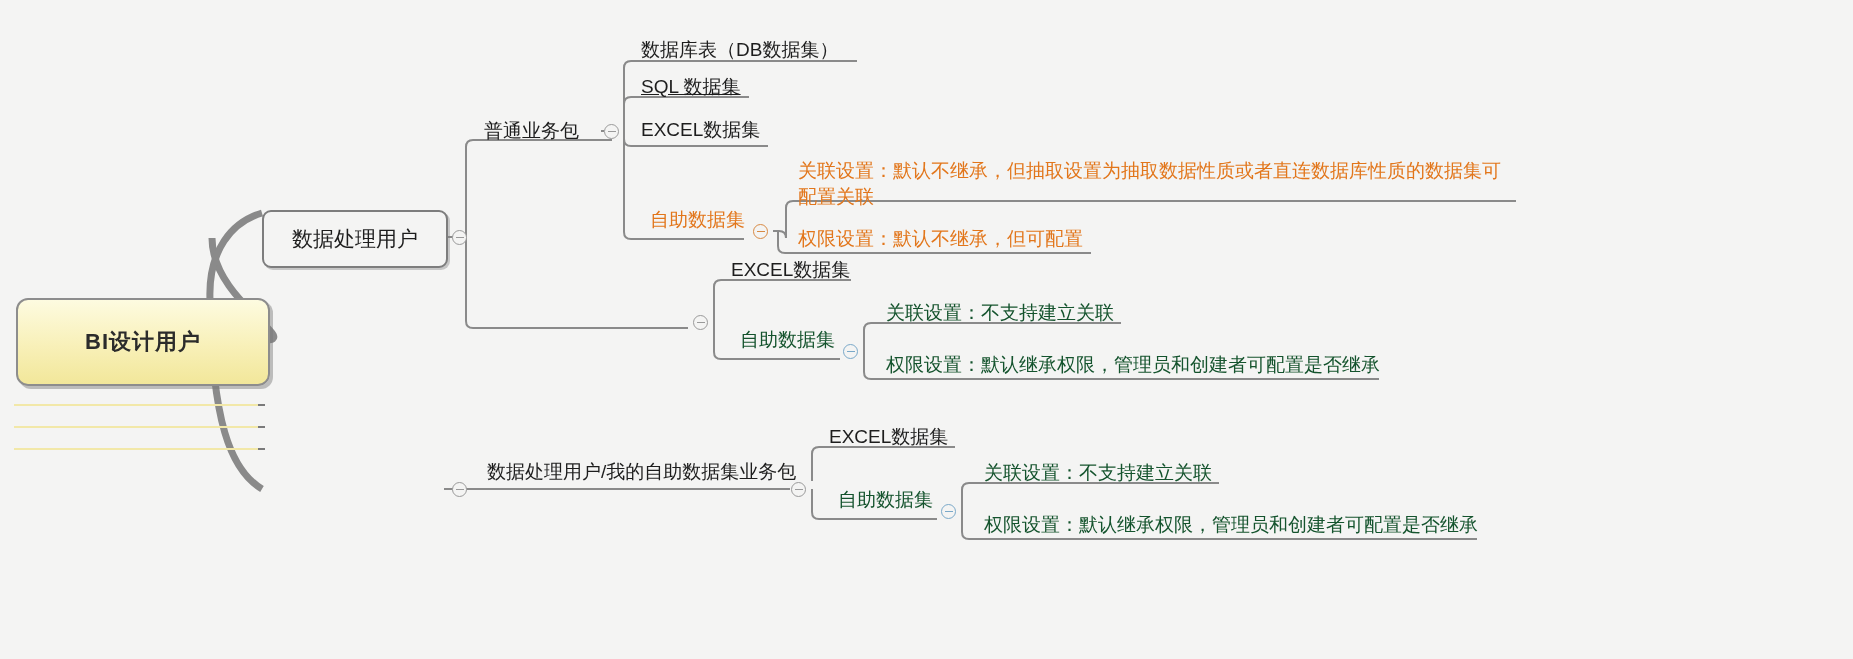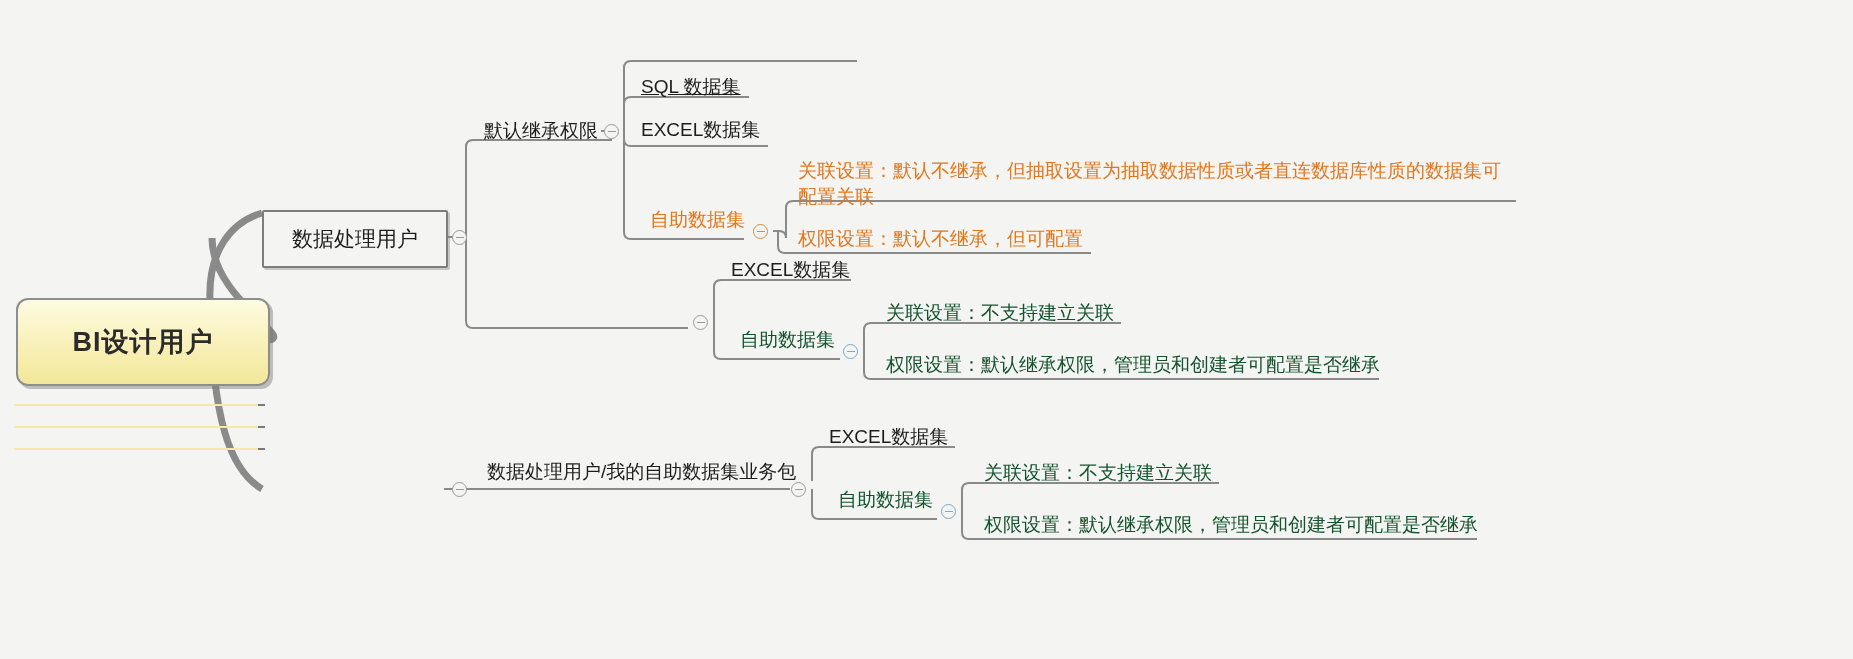--- a/index.html
+++ b/index.html
@@ -16,35 +16,35 @@
   .node{position:absolute;white-space:nowrap;}
 
   
   .root{
     left:16px;top:298px;width:250px;height:84px;
     border:2px solid #8d8d8d;
     border-radius:12px;
     background:linear-gradient(180deg,#fdfbe0 0%,#f8f0b8 55%,#f2e79a 100%);
     box-shadow:3px 3px 0 rgba(120,120,120,.45);
     display:flex;align-items:center;justify-content:center;
-    font-size:27px;font-weight:bold;color:#2b2b2b;
+    font-size:22px;font-weight:bold;color:#2b2b2b;
     letter-spacing:1px;
   }
   
   .ghost{
     position:absolute;left:14px;height:2px;width:250px;
     background:#f2e8a8;
   }
   .ghost-tick{
     position:absolute;width:7px;height:2px;background:#7a7a7a;left:258px;
   }
 
   
   .boxnode{
-    border:2px solid #7d7d7d;border-radius:2px;background:#f4f4f3;
+    border:2px solid #7d7d7d;border-radius:9px;background:#f4f4f3;
     display:flex;align-items:center;justify-content:center;
     font-size:21px;color:#1d1d1d;
     box-shadow:2px 2px 0 rgba(130,130,130,.40);
   }
   #n-dp{left:262px;top:210px;width:182px;height:54px;}
   #n-da{left:262px;top:462px;width:182px;height:54px;}
 
   
   .txt{font-size:19px;color:#1d1d1d;}
   .txt.orange{color:#e2761b;}
@@ -124,24 +124,27 @@
   <div class="ghost-tick" style="top:426px;"></div>
   <div class="ghost" style="top:448px;"></div>
   <div class="ghost-tick" style="top:448px;"></div>
 
   <div class="node boxnode" id="n-dp">
     <span>数据处理用户</span>
   </div>
   <div class="toggle" style="left:452px;top:230px;"></div>
 
   <div class="node txt" style="left:484px;top:118px;">
-    <span>默认继承权限</span>
+    <span>普通业务包</span>
   </div>
   <div class="toggle" style="left:604px;top:124px;"></div>
 
+  <div class="node txt" style="left:641px;top:37px;">
+    <span>数据库表（DB数据集）</span>
+  </div>
   <div class="node txt" style="left:641px;top:74px;text-decoration:underline;">
     <span>SQL 数据集</span>
   </div>
   <div class="node txt" style="left:641px;top:117px;">
     <span>EXCEL数据集</span>
   </div>
 
   <div class="node txt orange" style="left:650px;top:207px;">
     <span>自助数据集</span>
   </div>

